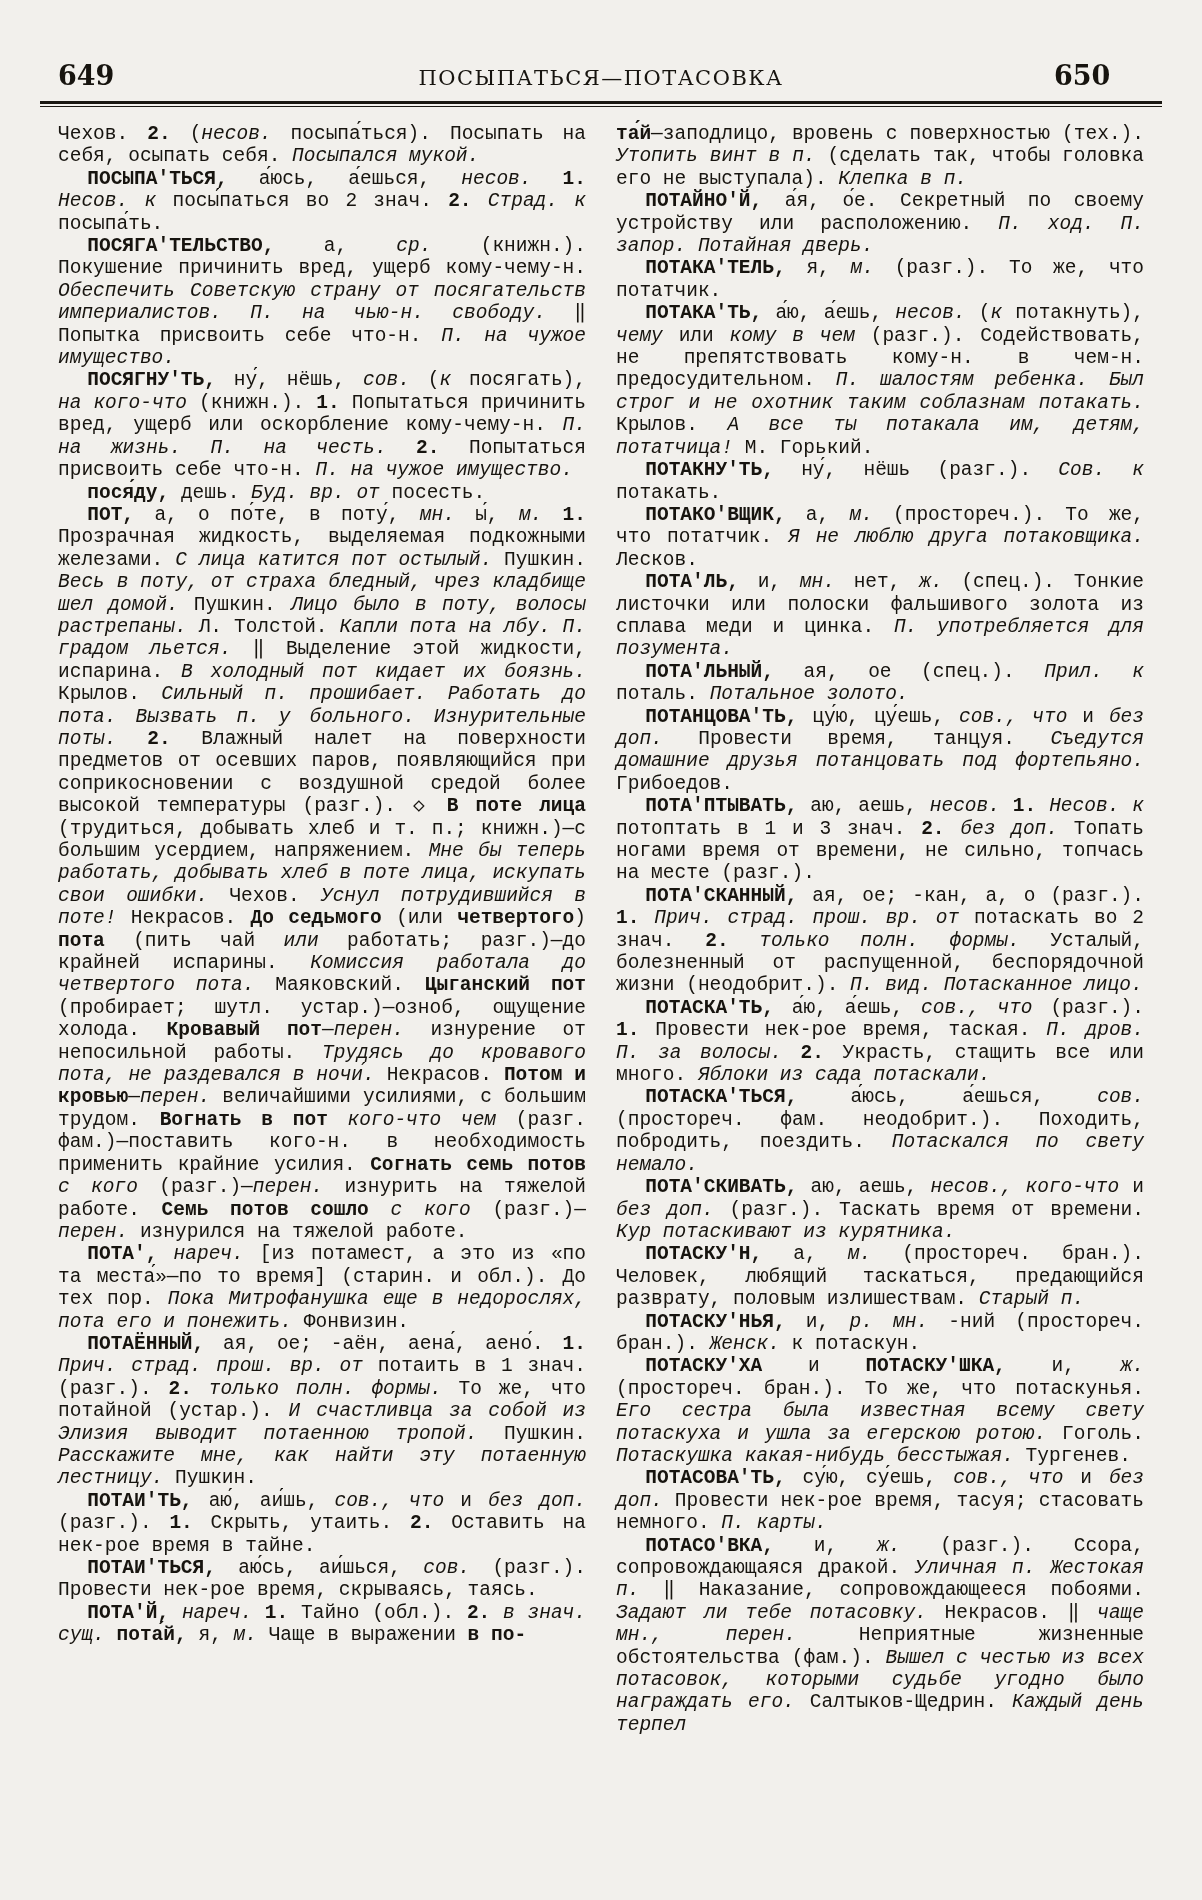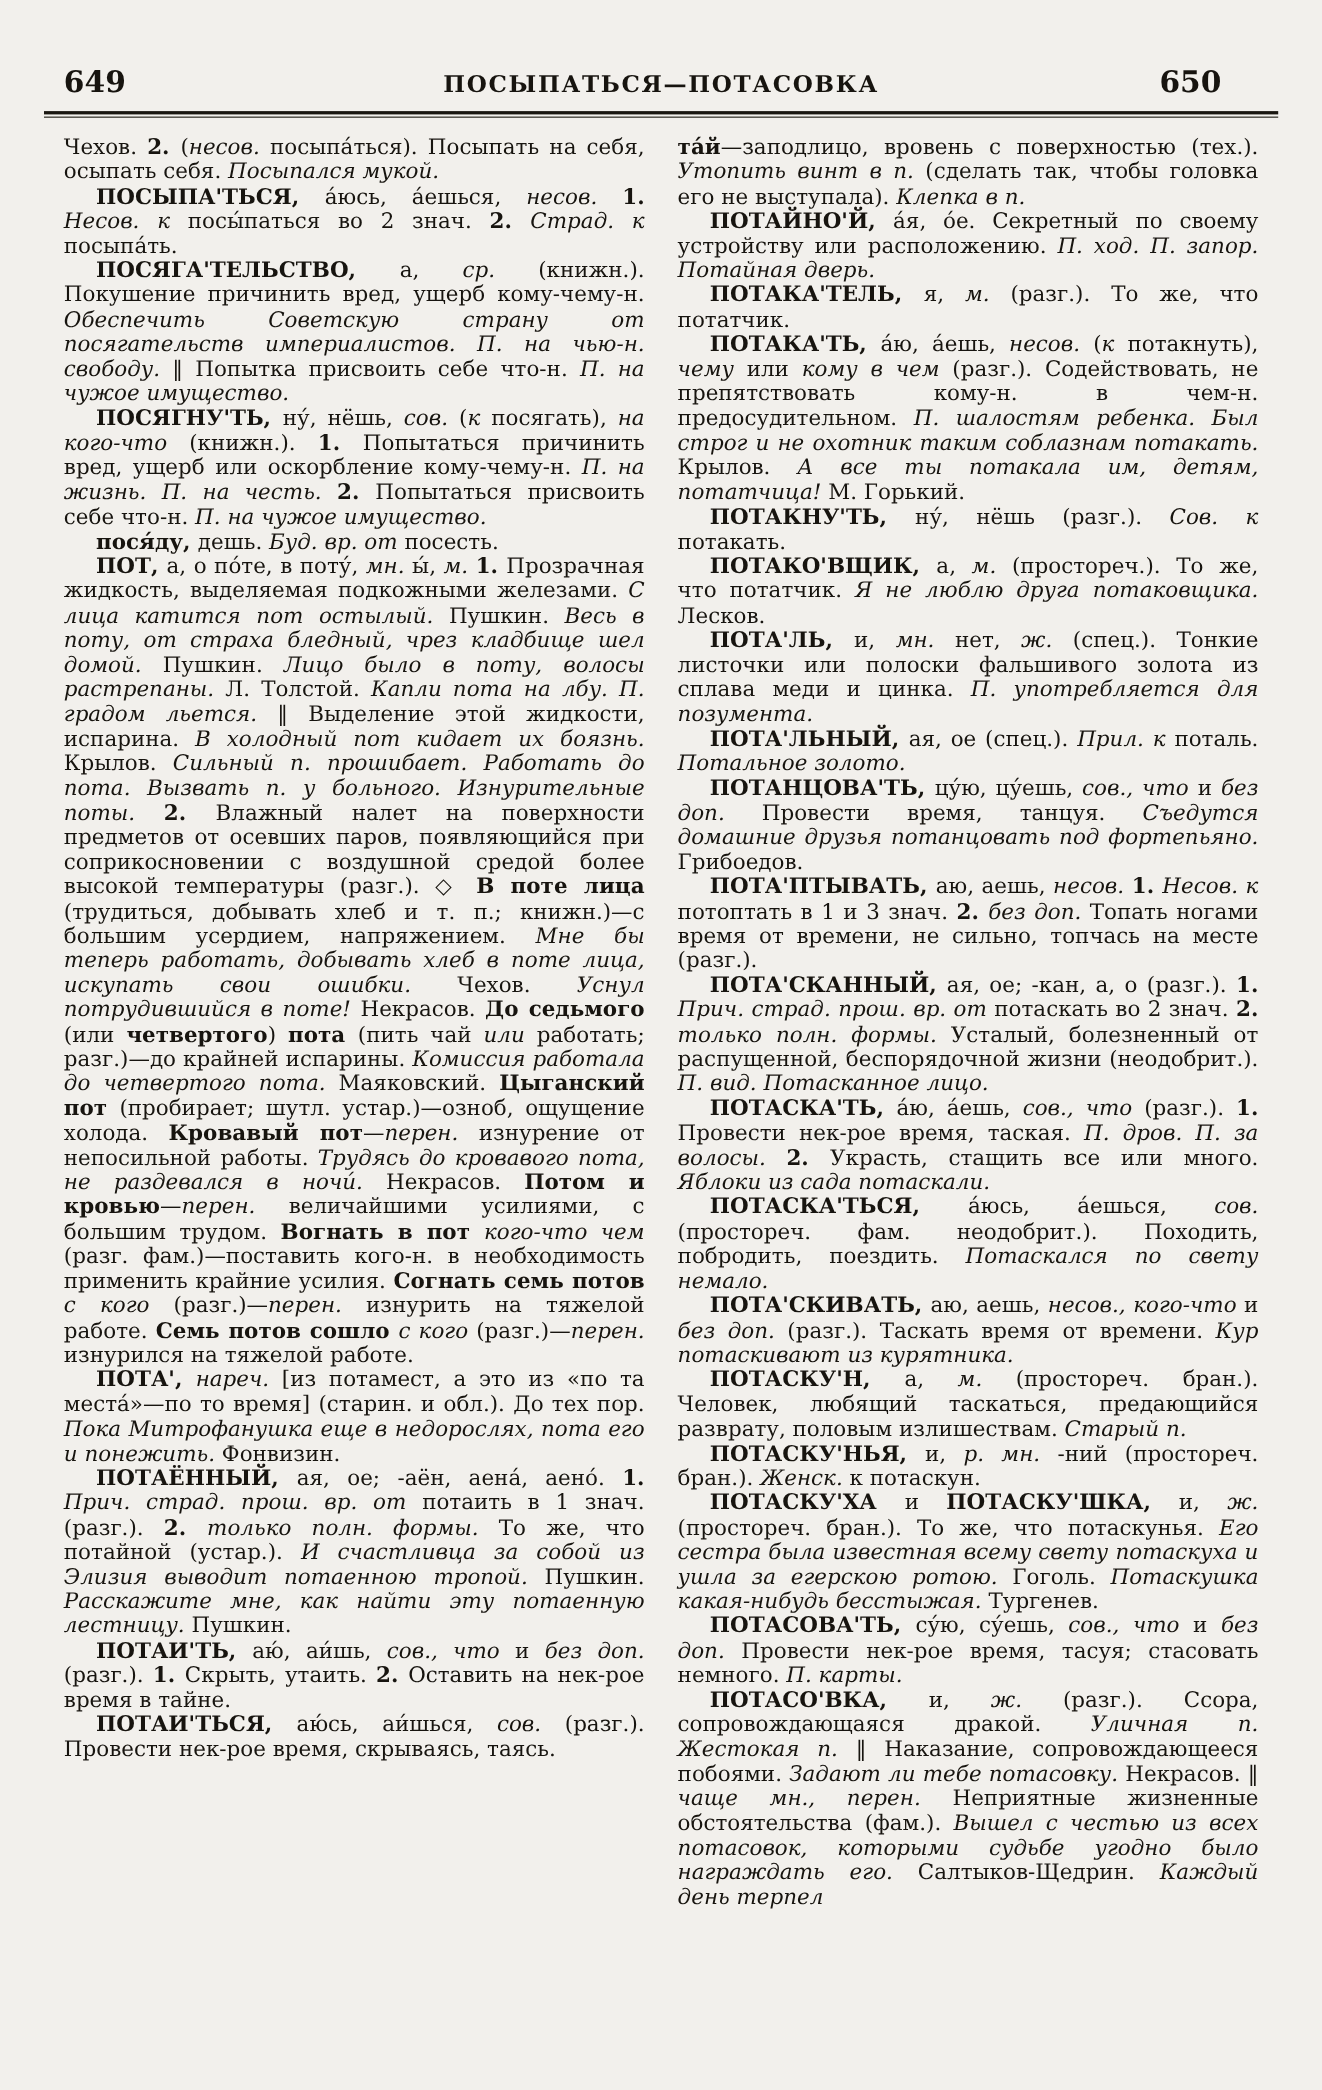--- a/index.html
+++ b/index.html
@@ -18,38 +18,39 @@
     padding:62px 58px 0 58px;
     gap:40px;
   }
   .page-num{
     font-size:27px;font-weight:bold;line-height:1;
     width:90px;
   }
   .page-num.right{}
   .running-head{
     flex:1;text-align:center;
-    font-size:21px;font-weight:bold;letter-spacing:1.5px;line-height:1;
+    font-size:21px;font-weight:normal;letter-spacing:1.5px;line-height:1;
   }
   .rule-wrap{margin:12px 40px 0 40px;}
   .rule-thick{height:3px;background:#1a1711;}
   .rule-thin{height:1px;background:#1a1711;margin-top:2px;}
   .columns{
     display:flex;
     gap:30px;
     padding:16px 58px 0 58px;
     height:1680px;
     overflow:hidden;
   }
   .col{
     flex:1;
     font-size:19.5px;
     line-height:22.4px;
     text-align:justify;
     hyphens:auto;
+    font-family:Liberation Mono, monospace;
     -webkit-hyphens:auto;
   }
   .col p.entry{margin:0;text-indent:1.5em;}
   .col p.entry.cont{text-indent:0;}
   .b{font-weight:bold;}
   .i{font-style:italic;}
 </style>
 </head>
 <body>
 
@@ -68,20 +69,21 @@
         <p class="entry cont"><span>Чехов. </span><span class="b">2. </span><span>(</span><span class="i">несов. </span><span>посыпа́ться). Посыпать на себя, осыпать себя. </span><span class="i">Посыпался мукой.</span></p>
         <p class="entry"><span class="b">ПОСЫПА'ТЬСЯ, </span><span>а́юсь, а́ешься, </span><span class="i">несов. </span><span class="b">1. </span><span class="i">Несов. к </span><span>посы́паться во 2 знач. </span><span class="b">2. </span><span class="i">Страд. к </span><span>посыпа́ть.</span></p>
         <p class="entry"><span class="b">ПОСЯГА'ТЕЛЬСТВО, </span><span>а, </span><span class="i">ср. </span><span>(книжн.). Покушение причинить вред, ущерб кому-чему-н. </span><span class="i">Обеспечить Советскую страну от посягательств империалистов. П. на чью-н. свободу. </span><span>‖ Попытка присвоить себе что-н. </span><span class="i">П. на чужое имущество.</span></p>
         <p class="entry"><span class="b">ПОСЯГНУ'ТЬ, </span><span>ну́, нёшь, </span><span class="i">сов. </span><span>(</span><span class="i">к </span><span>посягать), </span><span class="i">на кого-что </span><span>(книжн.). </span><span class="b">1. </span><span>Попытаться причинить вред, ущерб или оскорбление кому-чему-н. </span><span class="i">П. на жизнь. П. на честь. </span><span class="b">2. </span><span>Попытаться присвоить себе что-н. </span><span class="i">П. на чужое имущество.</span></p>
         <p class="entry"><span class="b">пося́ду, </span><span>дешь. </span><span class="i">Буд. вр. от </span><span>посесть.</span></p>
         <p class="entry"><span class="b">ПОТ, </span><span>а, о по́те, в поту́, </span><span class="i">мн. </span><span>ы́, </span><span class="i">м. </span><span class="b">1. </span><span>Прозрачная жидкость, выделяемая подкожными железами. </span><span class="i">С лица катится пот остылый. </span><span>Пушкин. </span><span class="i">Весь в поту, от страха бледный, чрез кладбище шел домой. </span><span>Пушкин. </span><span class="i">Лицо было в поту, волосы растрепаны. </span><span>Л. Толстой. </span><span class="i">Капли пота на лбу. П. градом льется. </span><span>‖ Выделение этой жидкости, испарина. </span><span class="i">В холодный пот кидает их боязнь. </span><span>Крылов. </span><span class="i">Сильный п. прошибает. Работать до пота. Вызвать п. у больного. Изнурительные поты. </span><span class="b">2. </span><span>Влажный налет на поверхности предметов от осевших паров, появляющийся при соприкосновении с воздушной средой более высокой температуры (разг.). ◇ </span><span class="b">В поте лица </span><span>(трудиться, добывать хлеб и т. п.; книжн.)—с большим усердием, напряжением. </span><span class="i">Мне бы теперь работать, добывать хлеб в поте лица, искупать свои ошибки. </span><span>Чехов. </span><span class="i">Уснул потрудившийся в поте! </span><span>Некрасов. </span><span class="b">До седьмого </span><span>(или </span><span class="b">четвертого</span><span>) </span><span class="b">пота </span><span>(пить чай </span><span class="i">или </span><span>работать; разг.)—до крайней испарины. </span><span class="i">Комиссия работала до четвертого пота. </span><span>Маяковский. </span><span class="b">Цыганский пот </span><span>(пробирает; шутл. устар.)—озноб, ощущение холода. </span><span class="b">Кровавый пот</span><span>—</span><span class="i">перен. </span><span>изнурение от непосильной работы. </span><span class="i">Трудясь до кровавого пота, не раздевался в ночи́. </span><span>Некрасов. </span><span class="b">Потом и кровью</span><span>—</span><span class="i">перен. </span><span>величайшими усилиями, с большим трудом. </span><span class="b">Вогнать в пот </span><span class="i">кого-что чем </span><span>(разг. фам.)—поставить кого-н. в необходимость применить крайние усилия. </span><span class="b">Согнать семь потов </span><span class="i">с кого </span><span>(разг.)—</span><span class="i">перен. </span><span>изнурить на тяжелой работе. </span><span class="b">Семь потов сошло </span><span class="i">с кого </span><span>(разг.)—</span><span class="i">перен. </span><span>изнурился на тяжелой работе.</span></p>
         <p class="entry"><span class="b">ПОТА', </span><span class="i">нареч. </span><span>[из потамест, а это из «по та места́»—по то время] (старин. и обл.). До тех пор. </span><span class="i">Пока Митрофанушка еще в недорослях, пота его и понежить. </span><span>Фонвизин.</span></p>
         <p class="entry"><span class="b">ПОТАЁННЫЙ, </span><span>ая, ое; -аён, аена́, аено́. </span><span class="b">1. </span><span class="i">Прич. страд. прош. вр. от </span><span>потаить в 1 знач. (разг.). </span><span class="b">2. </span><span class="i">только полн. формы. </span><span>То же, что потайной (устар.). </span><span class="i">И счастливца за собой из Элизия выводит потаенною тропой. </span><span>Пушкин. </span><span class="i">Расскажите мне, как найти эту потаенную лестницу. </span><span>Пушкин.</span></p>
         <p class="entry"><span class="b">ПОТАИ'ТЬ, </span><span>аю́, аи́шь, </span><span class="i">сов., что </span><span>и </span><span class="i">без доп. </span><span>(разг.). </span><span class="b">1. </span><span>Скрыть, утаить. </span><span class="b">2. </span><span>Оставить на нек-рое время в тайне.</span></p>
         <p class="entry"><span class="b">ПОТАИ'ТЬСЯ, </span><span>аю́сь, аи́шься, </span><span class="i">сов. </span><span>(разг.). Провести нек-рое время, скрываясь, таясь.</span></p>
+        <p class="entry"><span class="b">ПОТА'Й, </span><span class="i">нареч. </span><span class="b">1. </span><span>Тайно (обл.). </span><span class="b">2. </span><span class="i">в знач. сущ. </span><span class="b">пота́й, </span><span>я, </span><span class="i">м. </span><span>Чаще в выражении </span><span class="b">в по-</span></p>
       </section>
     <section class="col">
         <p class="entry cont"><span class="b">та́й</span><span>—заподлицо, вровень с поверхностью (тех.). </span><span class="i">Утопить винт в п. </span><span>(сделать так, чтобы головка его не выступала). </span><span class="i">Клепка в п.</span></p>
         <p class="entry"><span class="b">ПОТАЙНО'Й, </span><span>а́я, о́е. Секретный по своему устройству или расположению. </span><span class="i">П. ход. П. запор. Потайная дверь.</span></p>
         <p class="entry"><span class="b">ПОТАКА'ТЕЛЬ, </span><span>я, </span><span class="i">м. </span><span>(разг.). То же, что потатчик.</span></p>
         <p class="entry"><span class="b">ПОТАКА'ТЬ, </span><span>а́ю, а́ешь, </span><span class="i">несов. </span><span>(</span><span class="i">к </span><span>потакнуть), </span><span class="i">чему </span><span>или </span><span class="i">кому в чем </span><span>(разг.). Содействовать, не препятствовать кому-н. в чем-н. предосудительном. </span><span class="i">П. шалостям ребенка. Был строг и не охотник таким соблазнам потакать. </span><span>Крылов. </span><span class="i">А все ты потакала им, детям, потатчица! </span><span>М. Горький.</span></p>
         <p class="entry"><span class="b">ПОТАКНУ'ТЬ, </span><span>ну́, нёшь (разг.). </span><span class="i">Сов. к </span><span>потакать.</span></p>
         <p class="entry"><span class="b">ПОТАКО'ВЩИК, </span><span>а, </span><span class="i">м. </span><span>(простореч.). То же, что потатчик. </span><span class="i">Я не люблю друга потаковщика. </span><span>Лесков.</span></p>
         <p class="entry"><span class="b">ПОТА'ЛЬ, </span><span>и, </span><span class="i">мн. </span><span>нет, </span><span class="i">ж. </span><span>(спец.). Тонкие листочки или полоски фальшивого золота из сплава меди и цинка. </span><span class="i">П. употребляется для позумента.</span></p>
         <p class="entry"><span class="b">ПОТА'ЛЬНЫЙ, </span><span>ая, ое (спец.). </span><span class="i">Прил. к </span><span>поталь. </span><span class="i">Потальное золото.</span></p>

